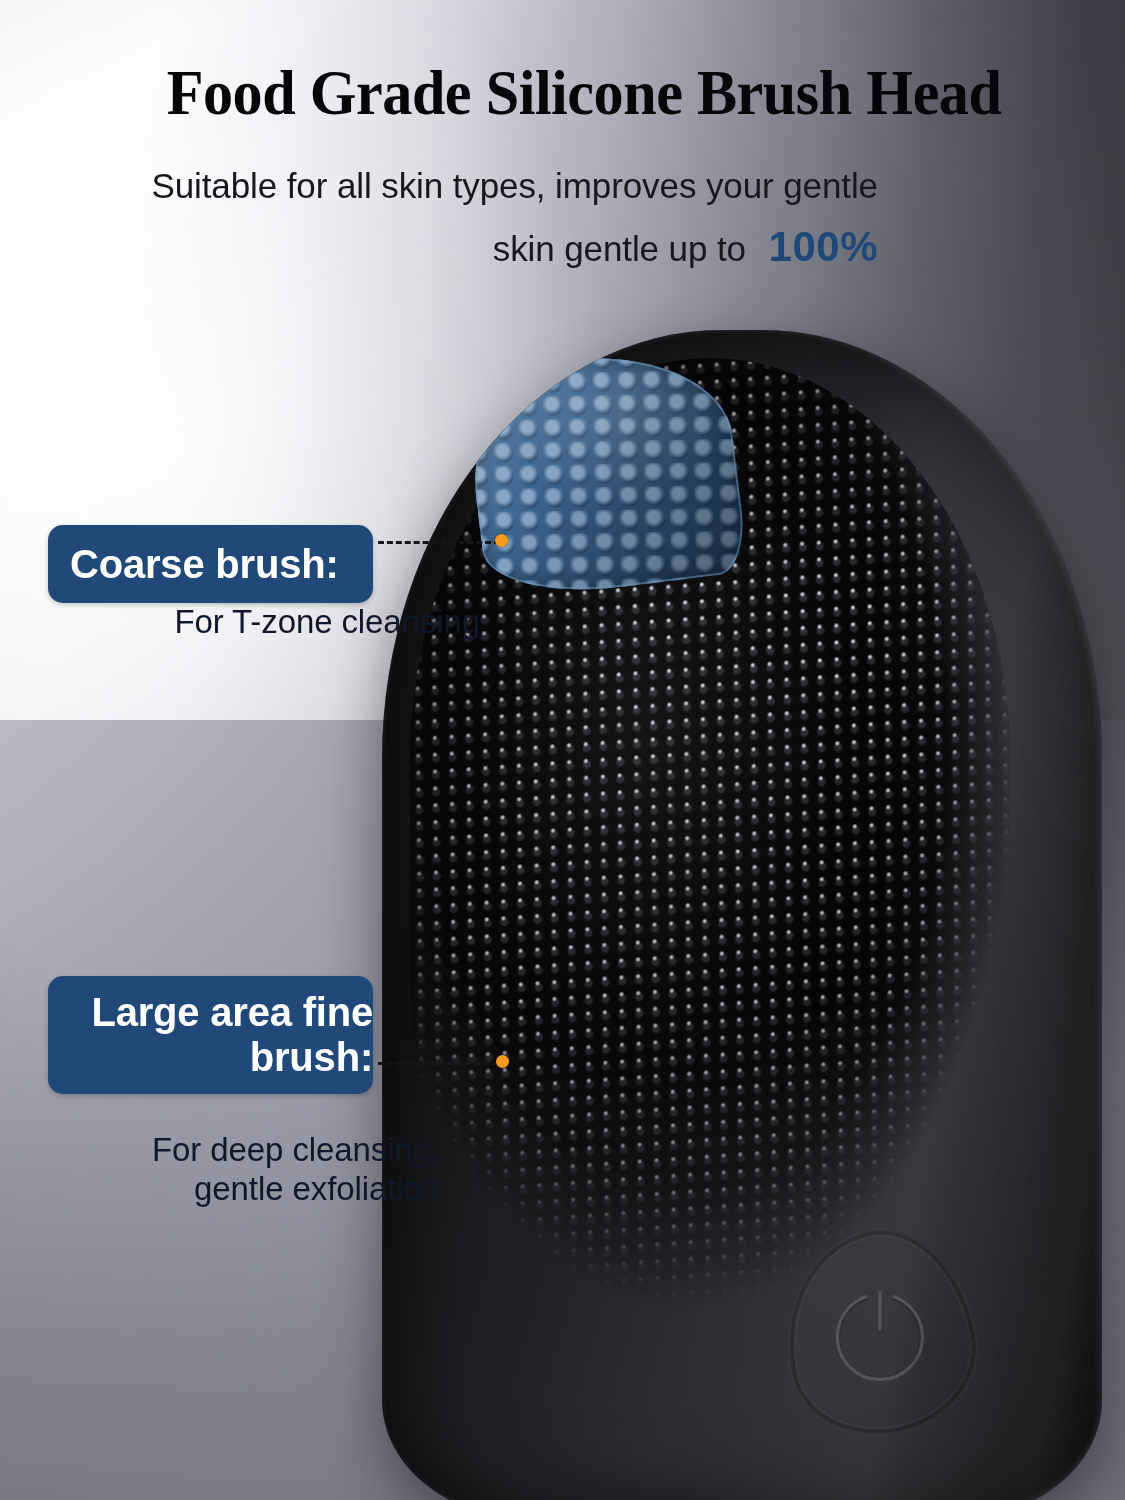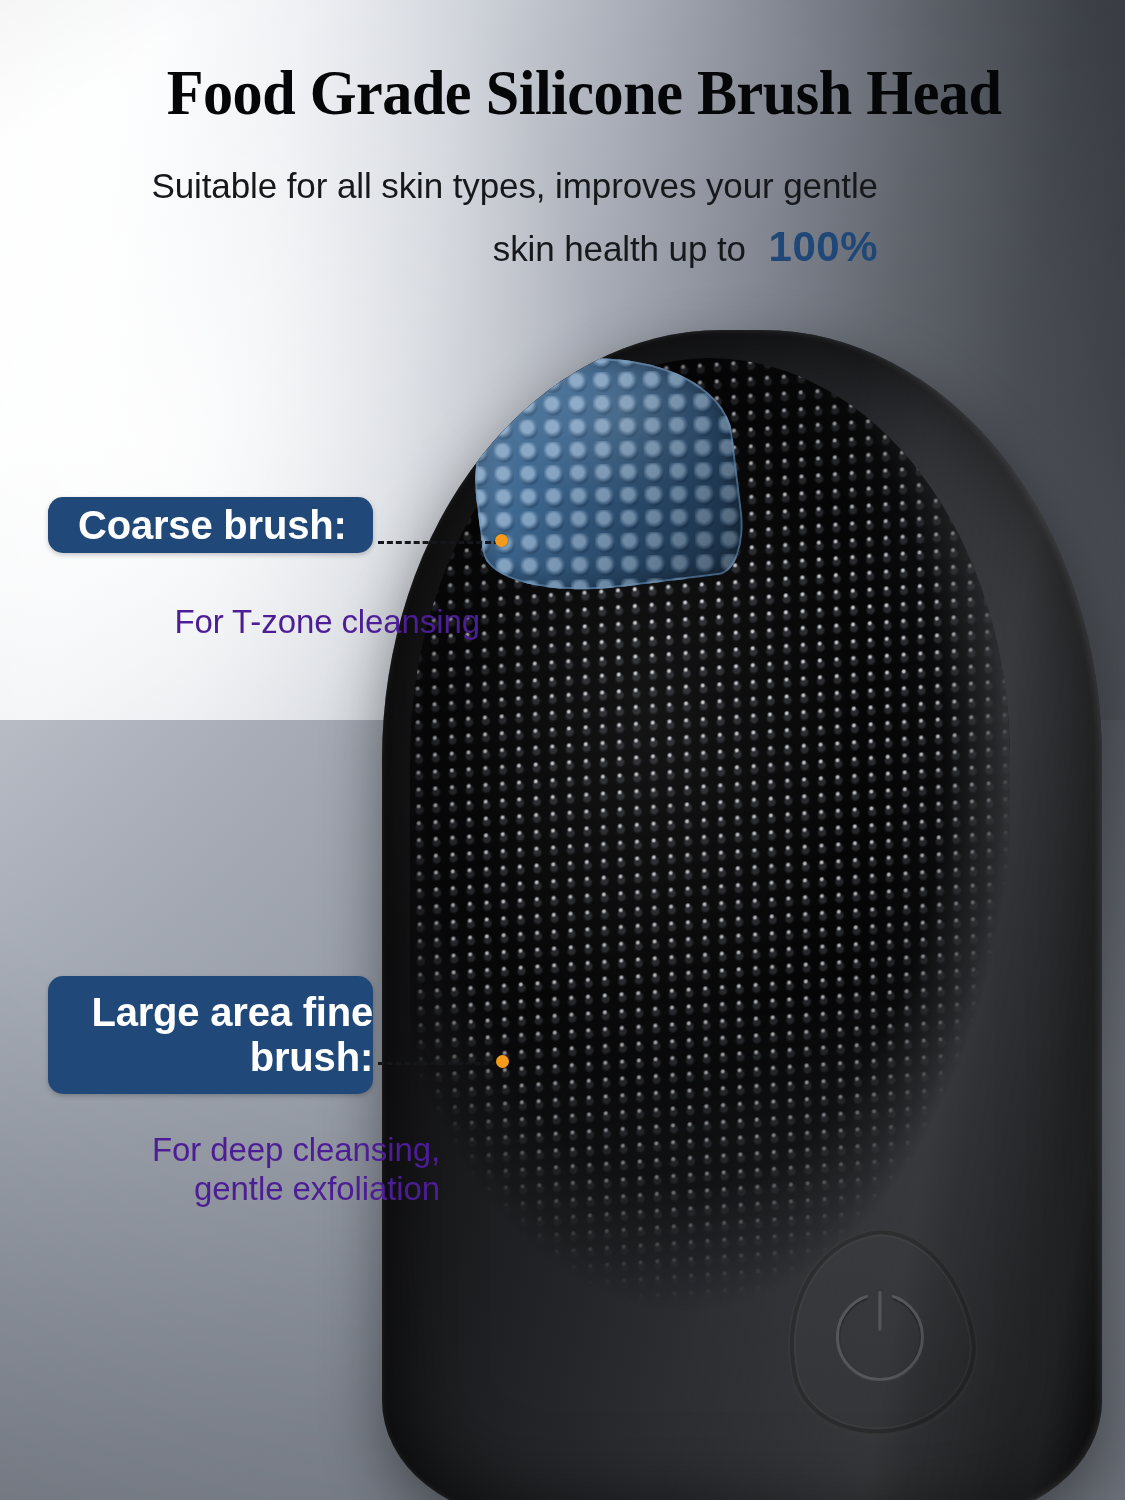--- a/index.html
+++ b/index.html
@@ -94,36 +94,36 @@
     border-radius:15px;
     color:#ffffff;
     font-weight:700;
     letter-spacing:-0.2px;
     box-shadow:0 2px 5px rgba(0,0,0,0.22);
     display:flex; align-items:center;
   }
   .badge span { display:block; }
 
   #badge-coarse {
-    left:48px; top:497px; width:325px; height:56px;
-    padding-left:30px;
+    left:48px; top:525px; width:325px; height:78px;
+    padding-left:22px;
     font-size:40px;
   }
   #badge-fine {
     left:48px; top:976px; width:325px; height:118px;
     padding-left:12px;
     font-size:40px;
     line-height:1.12;
   }
 
   .caption {
     position:absolute; left:60px;
     font-size:33px;
     line-height:1.18;
-    color:#4c1d95;
+    color:#0f172a;
     letter-spacing:-0.1px;
   }
   #caption-coarse { top:603px; width:420px; }
   #caption-fine   { top:1131px; width:380px; }
 
   
   .leader {
     position:absolute; height:0;
     border-top:3px dashed #14161a;
   }
@@ -324,21 +324,21 @@
 
       <div class="body-rim"></div>
     </div>
     <div class="device-edge-light"></div>
   </div>
 
   <div class="headline">Food Grade Silicone Brush Head</div>
 
   <div class="subline l1">Suitable for all skin types, improves your gentle</div>
 
-  <div class="subline l2"><span>skin health up to </span><span class="accent">100%</span></div>
+  <div class="subline l2"><span>skin gentle up to </span><span class="accent">100%</span></div>
 
   <div class="badge" id="badge-coarse">
       <span>Coarse brush:</span>
     </div>
 
   <div class="leader" id="leader-coarse"></div>
   <div class="marker" id="marker-coarse"></div>
 
   <div class="caption" id="caption-coarse">For T-zone cleansing</div>
 

